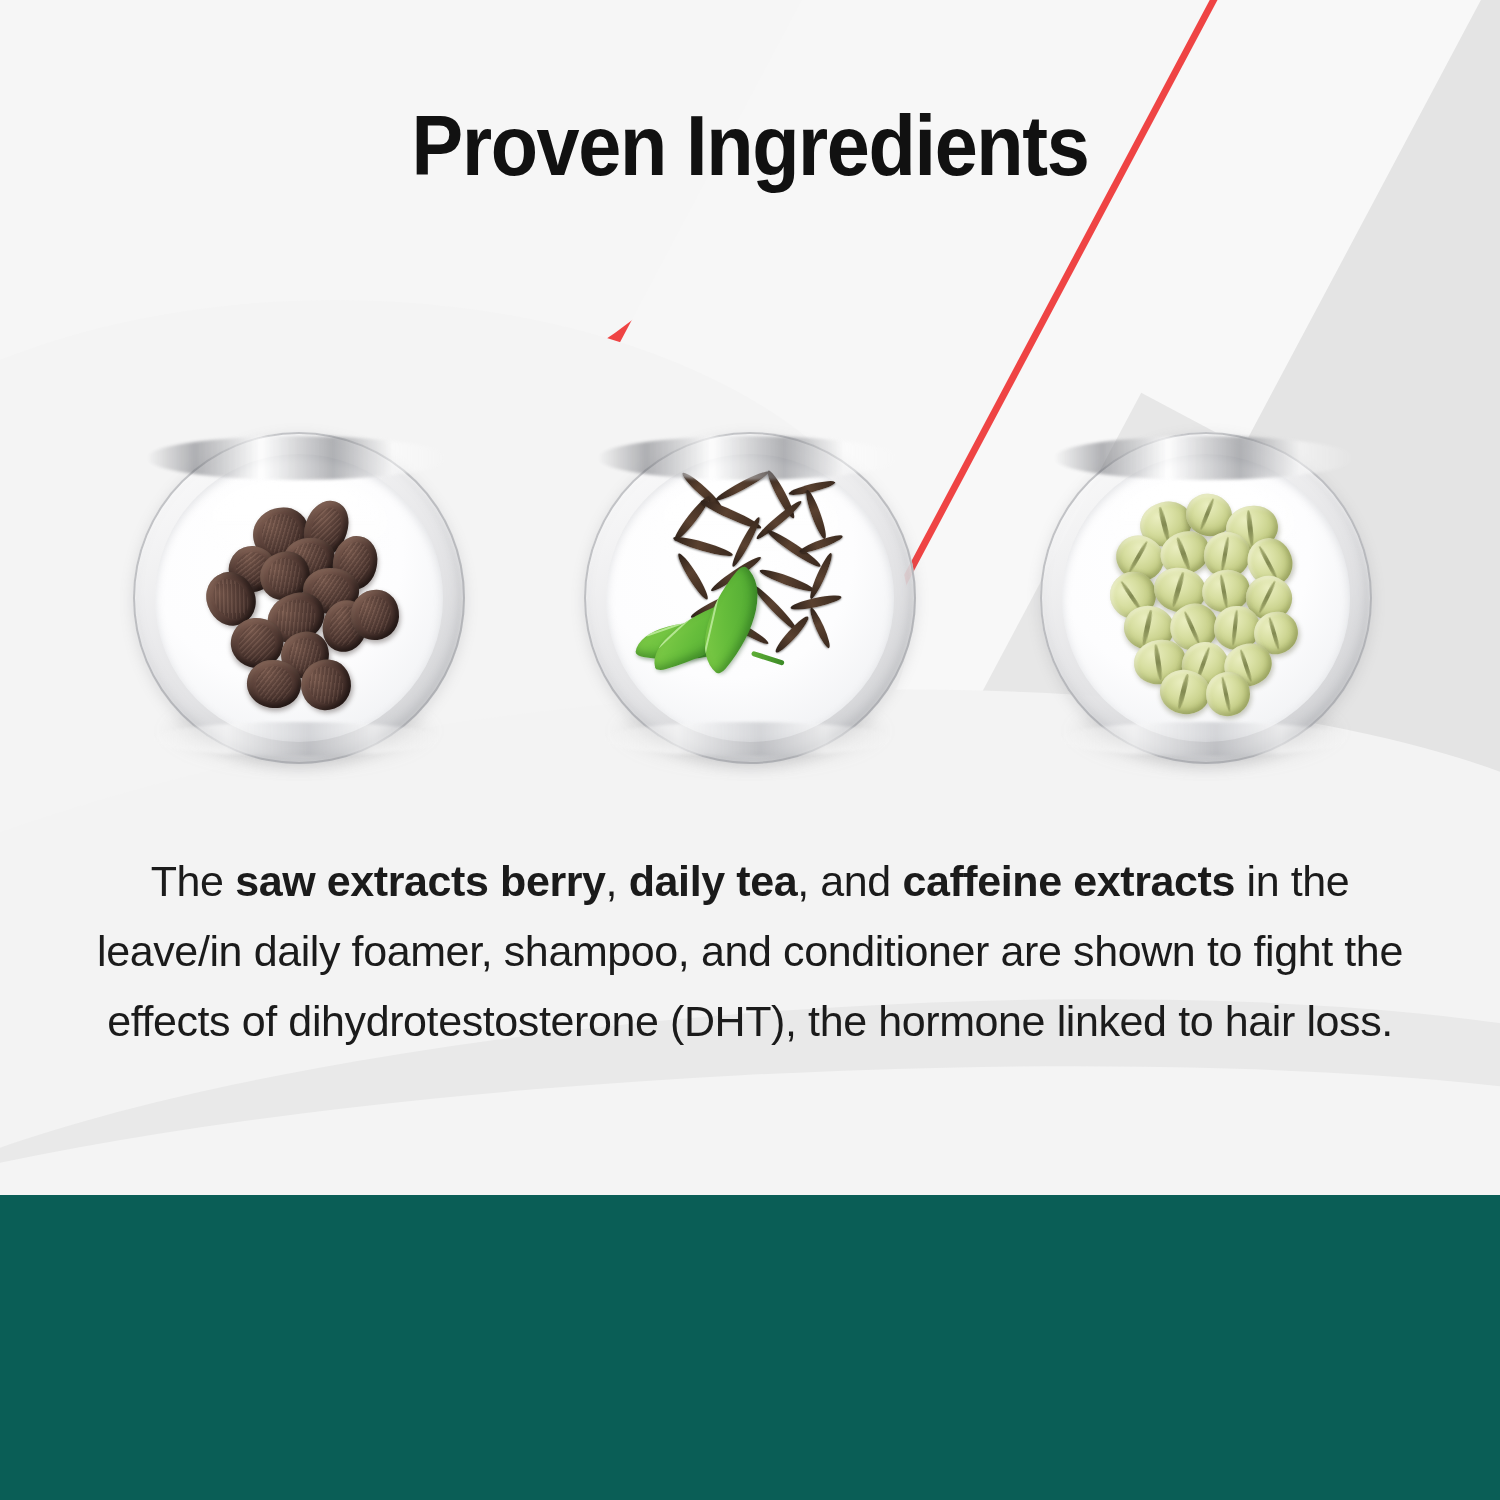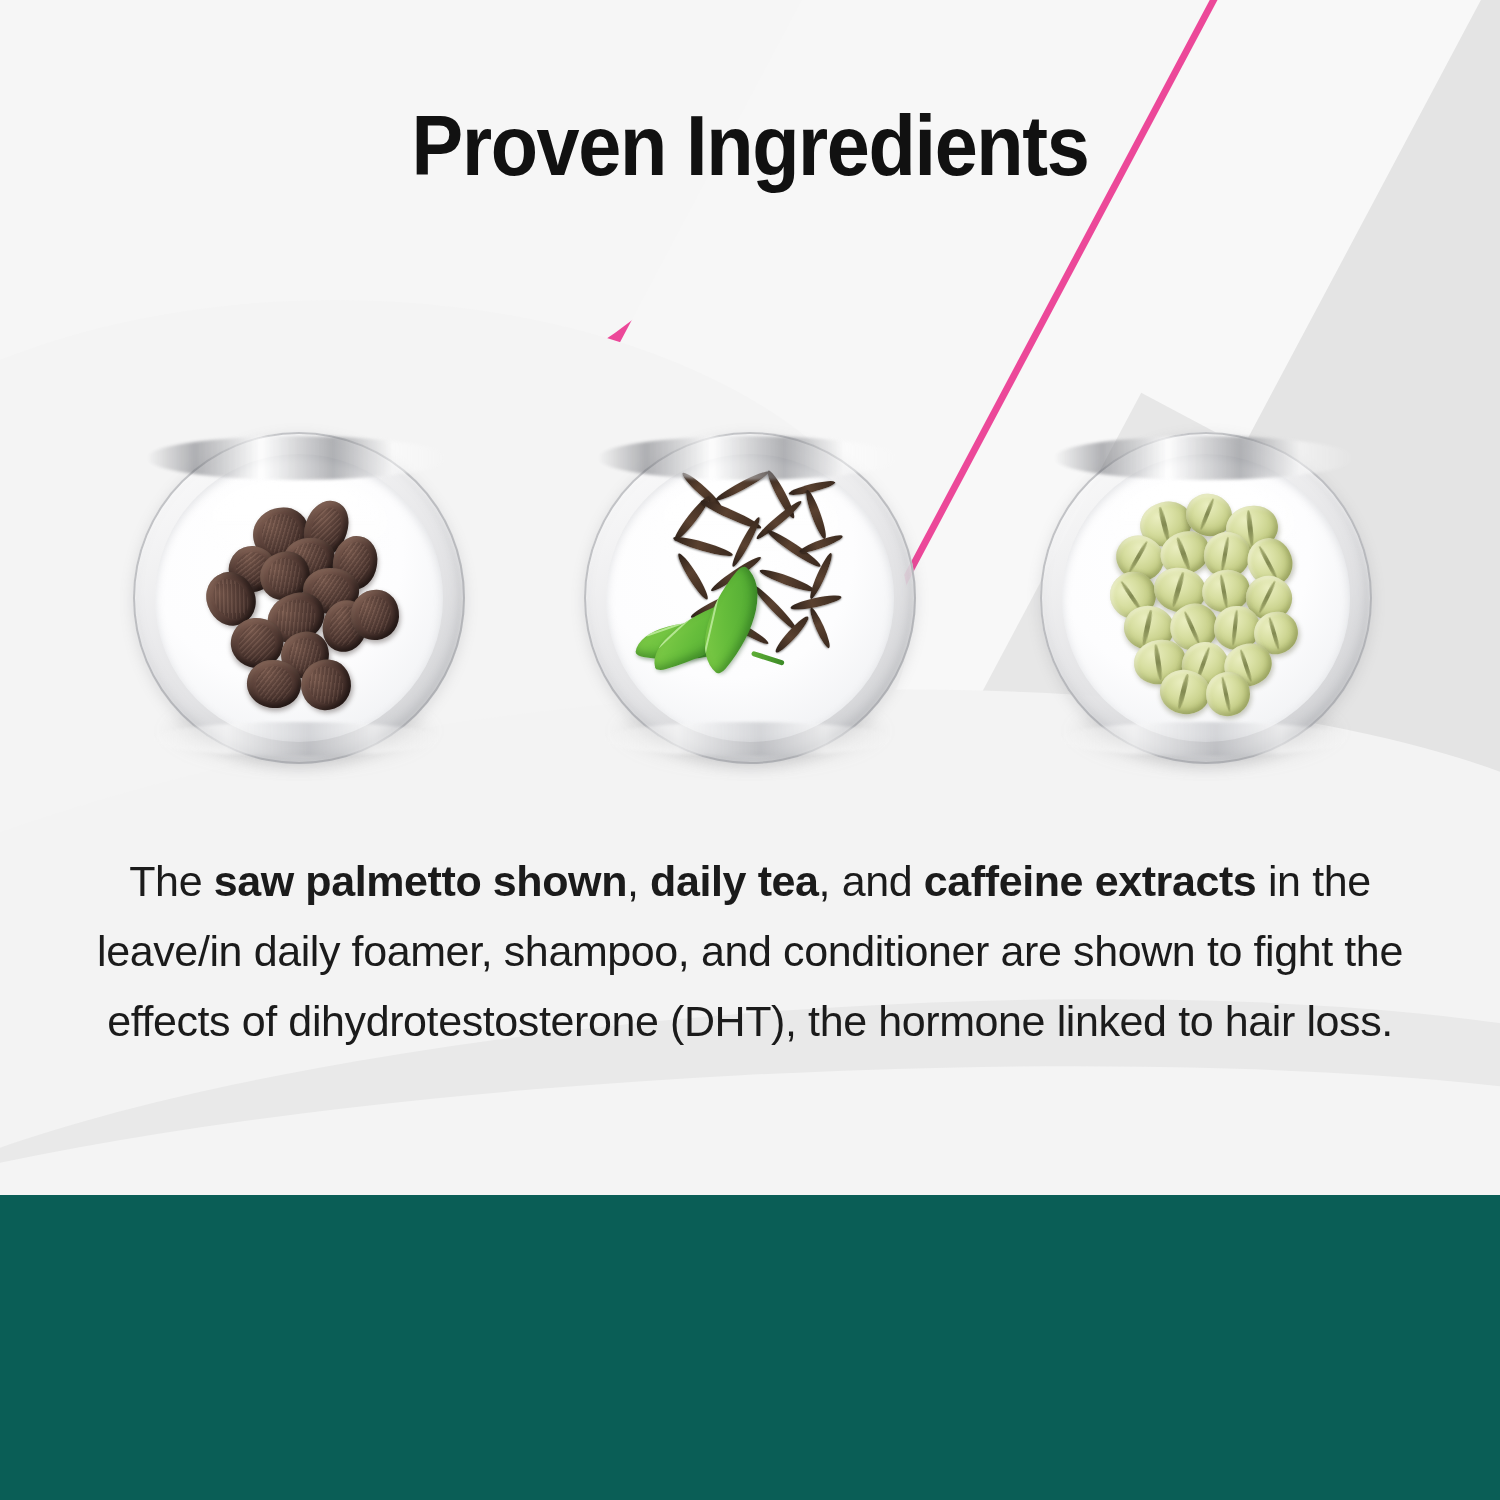--- a/index.html
+++ b/index.html
@@ -7,21 +7,21 @@
   html, body {
     width:1500px; height:1500px;
     background:#ffffff;
     font-family:"Liberation Sans", sans-serif;
     overflow:hidden;
   }
 
   #page {
     position:relative;
     width:1500px; height:1500px;
-    background:#ec4899;
+    background:#ef4444;
     overflow:hidden;
   }
 
   
   .bg-layer { position:absolute; inset:0; overflow:hidden; pointer-events:none; }
 
   .swoosh {
     position:absolute;
     pointer-events:none;
   }
@@ -445,20 +445,20 @@
           <div class="bean" style="left:144px; top:218px; width:44px; height:44px; transform:rotate(-12deg);"></div>
         </div>
       </div>
       <div class="dish-rim-hi"></div>
       <div class="dish-rim-lo"></div>
     </div>
 
   </div>
 
   <div class="paragraph">
-    <span><span>The </span><b>saw palmetto shown</b><span>, </span><b>daily tea</b><span>, and </span><b>caffeine extracts</b><span> in the leave/in daily foamer, shampoo, and conditioner are shown to fight the effects of dihydrotestosterone (DHT), the hormone linked to hair loss.</span></span>
+    <span><span>The </span><b>saw extracts berry</b><span>, </span><b>daily tea</b><span>, and </span><b>caffeine extracts</b><span> in the leave/in daily foamer, shampoo, and conditioner are shown to fight the effects of dihydrotestosterone (DHT), the hormone linked to hair loss.</span></span>
   </div>
 
   <div class="footer">
     <div class="footer-fill"></div>
   </div>
 
 </div>
 
 </body></html>

